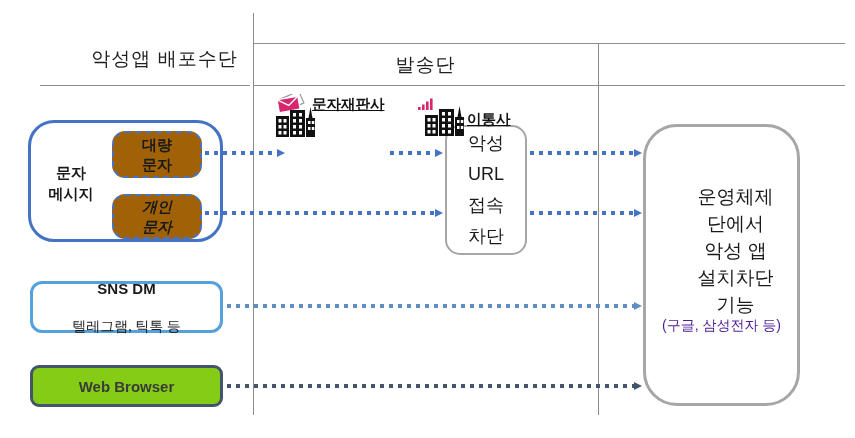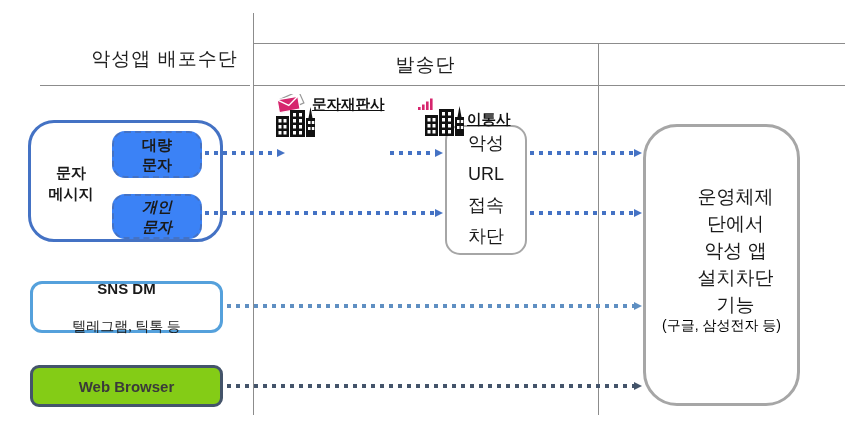--- a/index.html
+++ b/index.html
@@ -7,37 +7,37 @@
   #canvas{position:relative;width:855px;height:438px;background:#fff;overflow:hidden;}
   .abs{position:absolute;box-sizing:border-box;}
   .hline{background:#8c8c8c;height:1px;}
   .vline{background:#8c8c8c;width:1px;}
   .hdr{font-size:19px;letter-spacing:1px;color:#1f1f1f;text-align:center;}
   .pre{white-space:pre-line;}
   .ctr{display:flex;align-items:center;justify-content:center;text-align:center;}
 
   
   .msg-box{border:3.5px solid #4472C4;border-radius:26px;background:#fff;}
-  .dash-box{border:2.5px dashed #4472C4;border-radius:13px;background:#3b82f6;
+  .dash-box{border:2.5px dashed #4472C4;border-radius:13px;background:#a16207;
             font-weight:bold;font-size:15px;line-height:20px;color:#1a1a1a;}
   .msg-label{font-weight:bold;font-size:15px;line-height:21px;text-align:center;}
   .sns-box{border:3px solid #55A1DC;border-radius:12px;background:#fff;flex-direction:column;gap:20px;}
   .sns-title{font-weight:bold;font-size:15px;line-height:18px;color:#1a1a1a;}
   .sns-sub{font-size:14px;line-height:17px;color:#1a1a1a;font-family:Liberation Serif, serif;}
   .web-box{border:3px solid #44546A;border-radius:9px;background:#84cc16;}
   .web-title{font-weight:bold;font-size:15px;color:#3a3a3a;}
 
   
   .gray-box{border:2.5px solid #A6A6A6;border-radius:15px;background:#fff;}
   .xray-label{font-size:20px;color:#262626;}
   .url-label{font-size:18px;line-height:31px;color:#1a1a1a;text-align:right;}
   .org-label{font-weight:bold;font-size:14.5px;color:#111;text-decoration:underline;}
   .big-box{border:3px solid #A6A6A6;border-radius:34px;background:#fff;}
   .os-label{font-size:19px;line-height:27px;text-align:center;color:#1a1a1a;}
-  .os-sub{font-size:14px;text-align:center;color:#000000;}
+  .os-sub{font-size:14px;text-align:center;color:#4c1d95;}
 
   svg.overlay{position:absolute;left:0;top:0;pointer-events:none;}
 </style>
 </head>
 <body>
 
 <div id="canvas">
 
   <div class="abs vline" style="left:253px;top:13px;height:402px;"></div>
   <div class="abs vline" style="left:598px;top:43px;height:372px;"></div>

